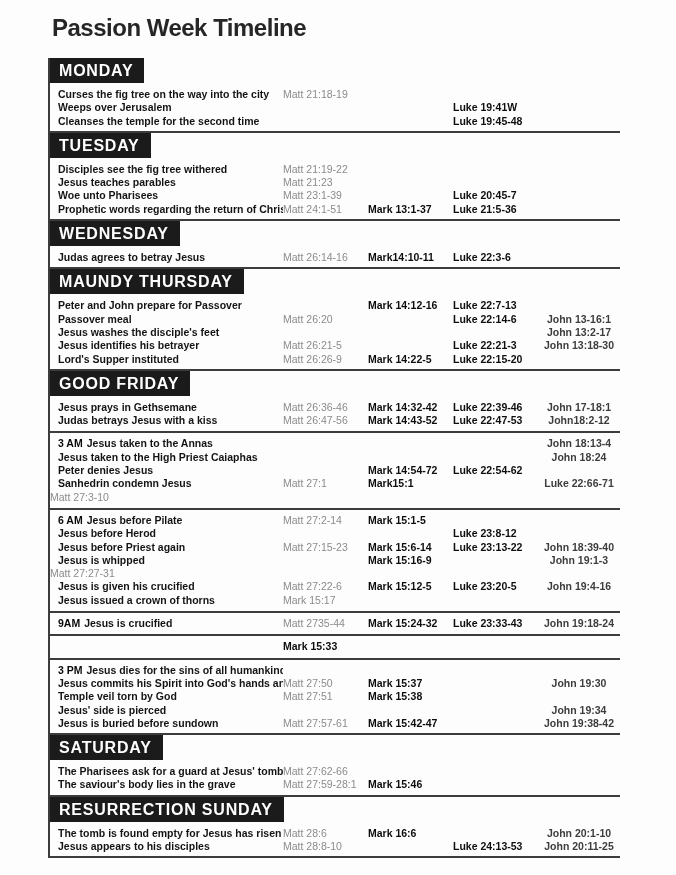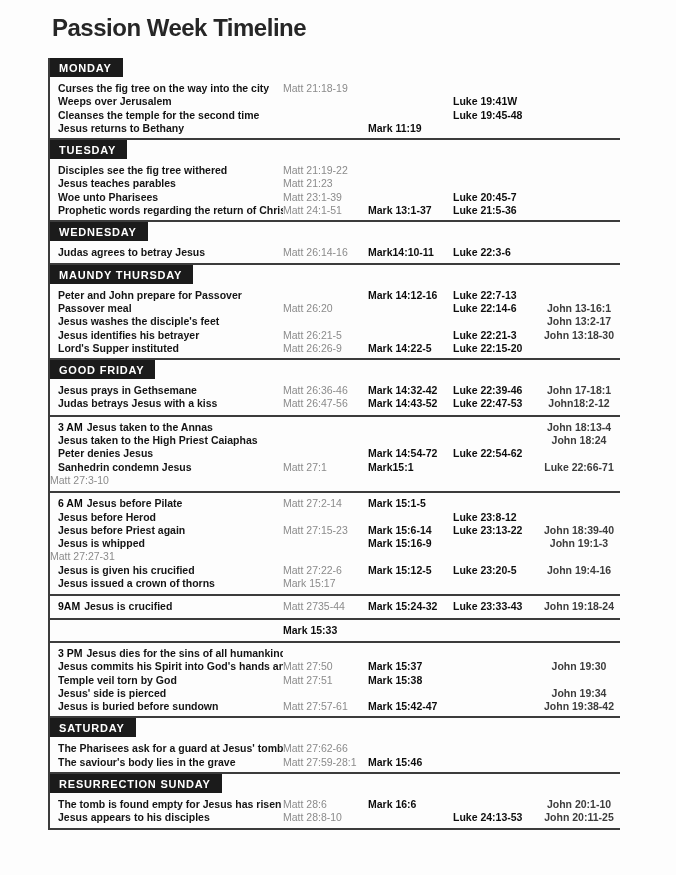--- a/index.html
+++ b/index.html
@@ -26,21 +26,21 @@
     box-sizing: border-box;
   }
   .day-section {
     border-bottom: 2px solid #3c3c3c;
     padding-bottom: 3px;
   }
   .day-badge {
     display: inline-block;
     background: #1b1b1b;
     color: #ffffff;
-    font-size: 11px;
+    font-size: 16px;
     font-weight: 700;
     letter-spacing: 0.8px;
     padding: 4px 11px 3px 9px;
     margin: 0 0 5px 0;
     text-transform: uppercase;
   }
   .block + .block {
     border-top: 2px solid #3c3c3c;
     margin-top: 4px;
     padding-top: 4px;
@@ -84,27 +84,20 @@
             <div class="cell luke">Luke 19:41W</div>
             <div class="cell john"></div>
           </div>
           <div class="row">
             <div class="cell event"><span>Cleanses the temple for the second time</span></div>
             <div class="cell matt"></div>
             <div class="cell mark"></div>
             <div class="cell luke">Luke 19:45-48</div>
             <div class="cell john"></div>
           </div>
-          <div class="row">
-            <div class="cell event"><span>Jesus returns to Bethany</span></div>
-            <div class="cell matt"></div>
-            <div class="cell mark">Mark 11:19</div>
-            <div class="cell luke"></div>
-            <div class="cell john"></div>
-          </div>
         </div></section>
       <section class="day-section"><div class="day-badge">TUESDAY</div><div class="block">
           <div class="row">
             <div class="cell event"><span>Disciples see the fig tree withered</span></div>
             <div class="cell matt">Matt 21:19-22</div>
             <div class="cell mark"></div>
             <div class="cell luke"></div>
             <div class="cell john"></div>
           </div>
           <div class="row">

